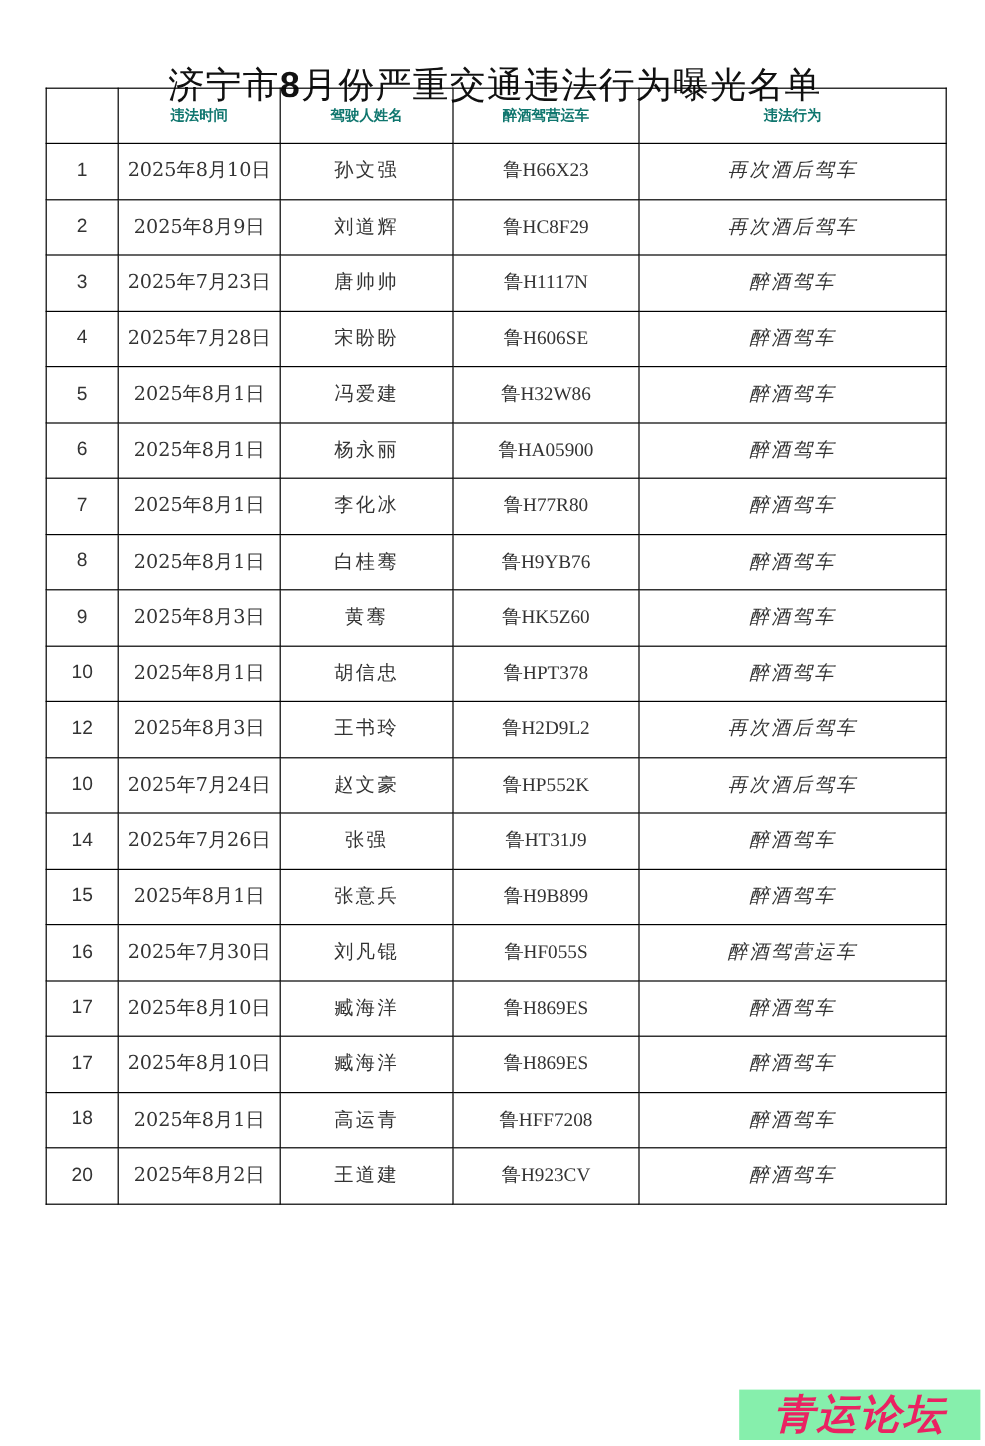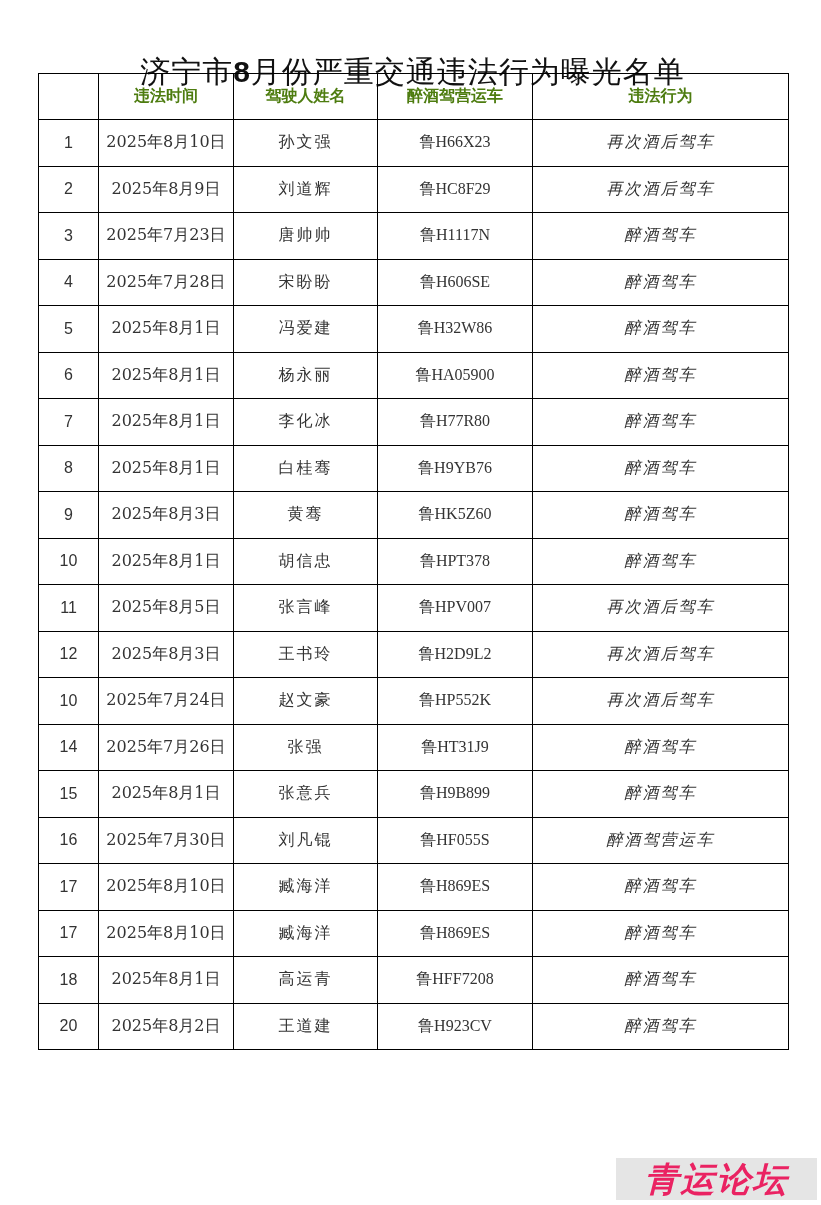--- a/index.html
+++ b/index.html
@@ -47,22 +47,22 @@
       text-align: center;
       vertical-align: middle;
       font-size: 16px;
       color: #333;
       white-space: nowrap;
       overflow: hidden;
     }
     table.list th {
       height: 45px;
       font-weight: bold;
-      font-size: 16px;
-      color: #4d7c0f;
+      font-size: 12px;
+      color: #0f766e;
       font-family: "DejaVu Serif", "Liberation Serif", serif;
     }
     col.c-idx { width: 60px; }
     col.c-date { width: 135px; }
     col.c-name { width: 144px; }
     col.c-plate { width: 155px; }
     col.c-act { width: 256px; }
     td.idx {
       font-family: "Liberation Sans", "DejaVu Sans", sans-serif;
       font-size: 16px;
@@ -91,21 +91,21 @@
       letter-spacing: 2px;
       color: #444;
       font-style: italic;
     }
     .watermark {
       position: absolute;
       left: 616px;
       top: 1158px;
       width: 201px;
       height: 42px;
-      background: #e5e5e5;
+      background: #86efac;
       display: flex;
       align-items: center;
       justify-content: center;
     }
     .watermark span {
       color: #ea2262;
       font-family: "DejaVu Sans", "Liberation Sans", sans-serif;
       font-weight: bold;
       font-style: italic;
       font-size: 34px;
@@ -200,27 +200,20 @@
         <td class="act">醉酒驾车</td>
       </tr>
       <tr>
         <td class="idx">10</td>
         <td class="date">2025年8月1日</td>
         <td class="name">胡信忠</td>
         <td class="plate">鲁HPT378</td>
         <td class="act">醉酒驾车</td>
       </tr>
       <tr>
-        <td class="idx">11</td>
-        <td class="date">2025年8月5日</td>
-        <td class="name">张言峰</td>
-        <td class="plate">鲁HPV007</td>
-        <td class="act">再次酒后驾车</td>
-      </tr>
-      <tr>
         <td class="idx">12</td>
         <td class="date">2025年8月3日</td>
         <td class="name">王书玲</td>
         <td class="plate">鲁H2D9L2</td>
         <td class="act">再次酒后驾车</td>
       </tr>
       <tr>
         <td class="idx">10</td>
         <td class="date">2025年7月24日</td>
         <td class="name">赵文豪</td>

